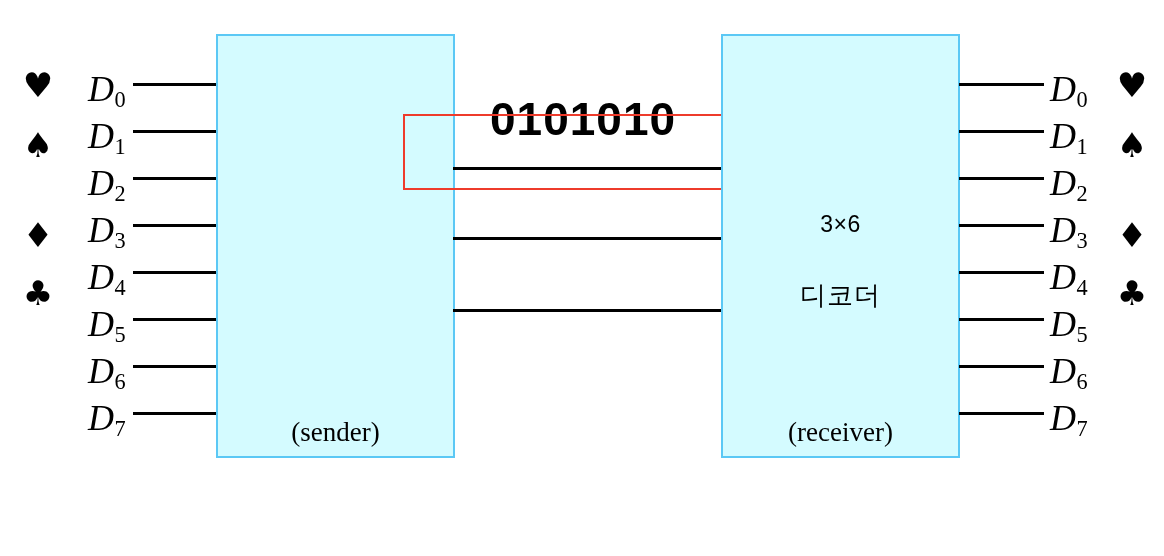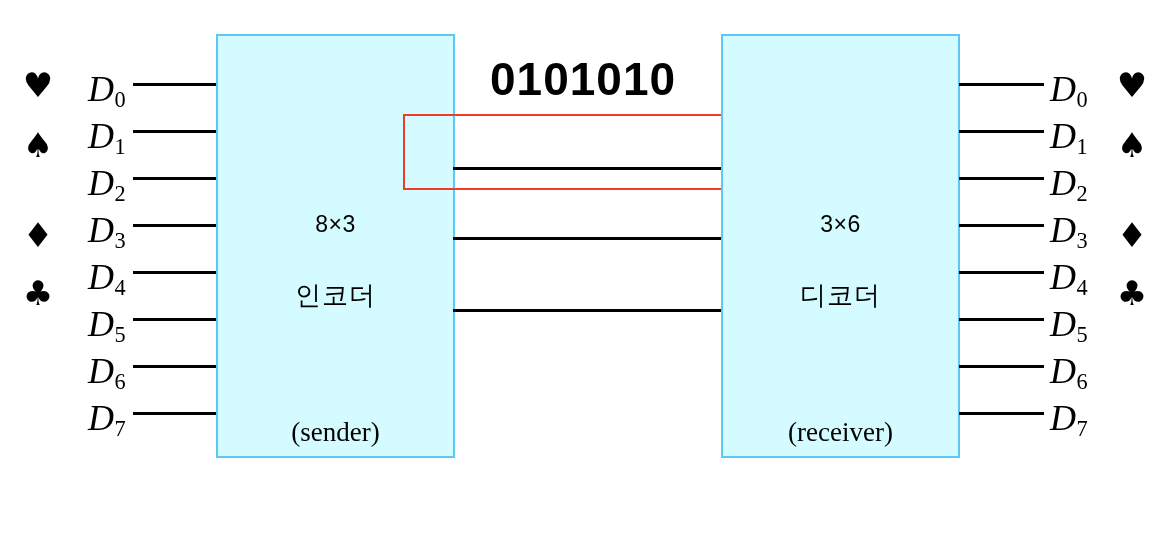--- a/index.html
+++ b/index.html
@@ -81,20 +81,21 @@
 
   
   .bitstream {
     position: absolute;
     font-family: "Liberation Sans", sans-serif;
     font-size: 46px;
     font-weight: 600;
     color: #000;
     letter-spacing: 1px;
     white-space: nowrap;
+    margin-top: 40px;
   }
 
   
   .highlight-rect {
     position: absolute;
     border: 2px solid #ee3b2b;
     box-sizing: border-box;
     background: transparent;
   }
 </style>
@@ -136,24 +137,20 @@
   <div class="dlabel" style="left:88px; top:400px;">
     <span>D</span><sub>7</sub>
   </div>
 
   <div class="suit" style="left:16px; top:68px;">♥</div>
   <div class="suit" style="left:16px; top:128px;">♠</div>
   <div class="suit" style="left:16px; top:218px;">♦</div>
   <div class="suit" style="left:16px; top:276px;">♣</div>
 
   <div class="block" style="left:216px; top:34px; width:239px; height:424px;"></div>
-  <div class="block-title" style="left:216px; top:170px; width:239px;">
-    <span class="t1">8×3</span>
-    <span class="t2">인코더</span>
-  </div>
   <div class="block-role" style="left:216px; top:417px; width:239px;">(sender)</div>
 
   <div class="wire" style="left:453px; top:167px; width:271px;"></div>
   <div class="wire" style="left:453px; top:237px; width:271px;"></div>
   <div class="wire" style="left:453px; top:309px; width:271px;"></div>
 
   <div class="bitstream" style="left:490px; top:52px;">0101010</div>
 
   <div class="highlight-rect" style="left:403px; top:114px; width:363px; height:76px;"></div>
 

